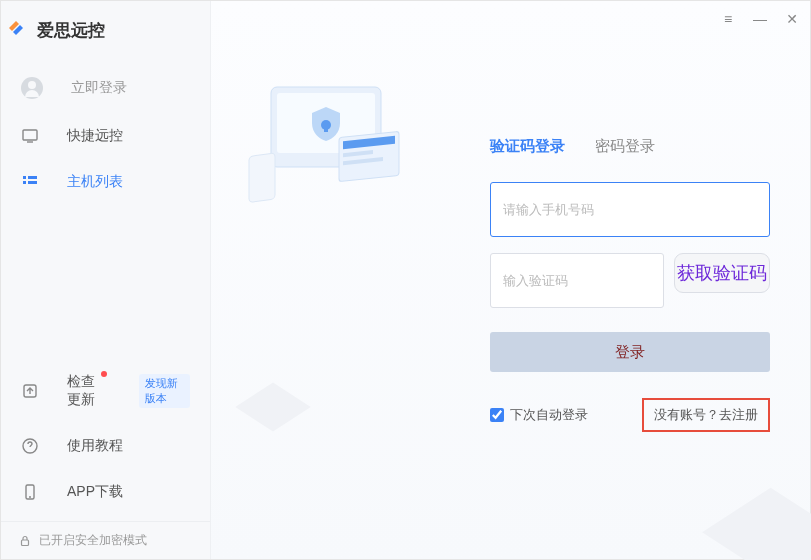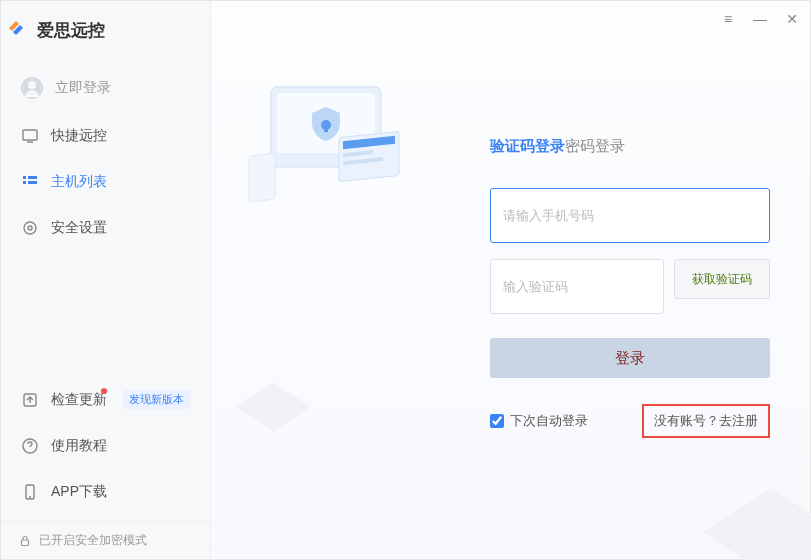--- a/index.html
+++ b/index.html
@@ -2,49 +2,49 @@
 <html><head>
 <meta charset="utf-8">
 <style>
 * { box-sizing: border-box; margin: 0; padding: 0; font-family: "Microsoft YaHei", "PingFang SC", sans-serif; }
 body { width: 811px; height: 560px; background: #fff; overflow: hidden; }
 .app { display: flex; width: 100%; height: 100%; border: 1px solid #e5e5e5; }
 .sidebar { width: 210px; background: #f7f8fa; display: flex; flex-direction: column; border-right: 1px solid #eef0f3; }
 .brand { display: flex; align-items: center; padding: 14px 2px 10px; gap: 8px; }
 .brand-name { font-size: 17px; font-weight: 700; color: #333; }
 .side-nav { display: flex; flex-direction: column; padding-top: 8px; }
-.side-item { display: flex; align-items: center; gap: 12px; padding: 14px 20px; font-size: 14px; color: #555; cursor: pointer; position: relative; }
+.side-item { display: flex; align-items: center; gap: 28px; padding: 14px 20px; font-size: 14px; color: #555; cursor: pointer; position: relative; }
 .side-item.active { color: #3b82f6; }
 .side-item.login-cta { color: #999; }
 .side-item.login-cta .avatar { width: 22px; height: 22px; border-radius: 50%; background: #d7dbe0; position: relative; }
 .side-item.login-cta .avatar::before { content: ''; position: absolute; top: 4px; left: 7px; width: 8px; height: 8px; border-radius: 50%; background: #f7f8fa; }
 .side-item.login-cta .avatar::after { content: ''; position: absolute; bottom: 2px; left: 4px; width: 14px; height: 7px; border-radius: 7px 7px 0 0; background: #f7f8fa; }
 .side-icon { width: 18px; height: 18px; display: inline-flex; align-items: center; justify-content: center; color: #888; }
 .side-item.active .side-icon { color: #3b82f6; }
 .badge-dot { width: 6px; height: 6px; background: #ff4d4f; border-radius: 50%; position: absolute; top: 12px; left: 100px; }
 .badge-new { font-size: 11px; color: #3b82f6; background: #eaf2ff; padding: 2px 6px; border-radius: 3px; margin-left: 4px; }
 .side-spacer { flex: 1; }
 .side-bottom { padding: 6px 0; }
 .side-footer { display: flex; align-items: center; gap: 8px; padding: 10px 18px; font-size: 12px; color: #999; border-top: 1px solid #eceef1; }
 .lock-ic { width: 12px; height: 12px; }
 .main { flex: 1; display: flex; flex-direction: column; position: relative; background: linear-gradient(to bottom, #fcfdff 0%, #f7f9fc 100%); }
 .titlebar { height: 36px; display: flex; justify-content: flex-end; align-items: center; padding: 0 10px; gap: 16px; }
 .titlebar-btn { width: 16px; height: 16px; display: flex; align-items: center; justify-content: center; color: #888; cursor: pointer; font-size: 14px; }
 .content { flex: 1; display: flex; align-items: flex-start; padding: 20px 40px 0 20px; gap: 30px; position: relative; }
 .illus { width: 200px; height: 150px; position: relative; margin-top: 10px; }
 .login-panel { flex: 1; max-width: 280px; margin-left: auto; margin-top: 80px; }
-.tabs { display: flex; margin-bottom: 28px; font-size: 15px; }
+.tabs { display: flex; gap: 30px; margin-bottom: 22px; font-size: 15px; }
 .tab { cursor: pointer; color: #888; padding-bottom: 4px; }
 .tab.active { color: #3b82f6; font-weight: 600; }
 .field { width: 100%; height: 55px; border: 1px solid #dcdfe6; border-radius: 3px; padding: 0 12px; font-size: 13px; outline: none; margin-bottom: 16px; color: #333; }
 .field:focus, .field.focused { border-color: #3b82f6; }
 .field::placeholder { color: #bbb; }
 .code-row { display: flex; gap: 10px; margin-bottom: 24px; }
 .code-row .field { margin-bottom: 0; flex: 1; }
-.btn-code { width: 96px; height: 40px; border: 1px solid #dcdfe6; background: #f5f6f8; color: #4d7c0f; font-size: 12px; border-radius: 2px; cursor: pointer; }
+.btn-code { width: 96px; height: 40px; border: 1px solid #dcdfe6; background: #f5f6f8; color: #6d28d9; font-size: 18px; border-radius: 9px; cursor: pointer; }
 .btn-login { width: 100%; height: 40px; background: #c9d4e4; color: #7f1d1d; border: none; border-radius: 3px; font-size: 15px; cursor: pointer; margin-bottom: 26px; }
 .opt-row { display: flex; justify-content: space-between; align-items: center; font-size: 13px; }
 .checkbox-wrap { display: flex; align-items: center; gap: 6px; color: #555; }
 .checkbox-wrap input { accent-color: #3b82f6; width: 14px; height: 14px; }
 .reg-link { color: #555; padding: 6px 10px; border: 2px solid #e74c3c; cursor: pointer; }
 .deco-cube { position: absolute; background: #f0f2f6; transform: rotate(45deg) skew(-12deg, -12deg); }
 .cube1 { width: 44px; height: 44px; left: 40px; bottom: 130px; }
 .cube2 { width: 90px; height: 80px; right: -10px; bottom: -16px; }
 </style>
 </head>
@@ -78,29 +78,20 @@
       <div class="side-item active">
         <span class="side-icon">
             <svg width="18" height="18" viewBox="0 0 18 18" fill="currentColor">
               <rect x="2" y="3" width="3" height="3"></rect>
               <rect x="7" y="3" width="9" height="3"></rect>
               <rect x="2" y="8" width="3" height="3"></rect>
               <rect x="7" y="8" width="9" height="3"></rect>
             </svg>
           </span>
         <span>主机列表</span>
-      </div>
-      <div class="side-item">
-        <span class="side-icon">
-            <svg width="18" height="18" viewBox="0 0 18 18" fill="none" stroke="currentColor" stroke-width="1.4">
-              <circle cx="9" cy="9" r="6"></circle>
-              <circle cx="9" cy="9" r="2"></circle>
-            </svg>
-          </span>
-        <span>安全设置</span>
       </div>
     </nav>
     <div class="side-spacer"></div>
     <div class="side-bottom">
       <div class="side-item">
         <span class="side-icon">
             <svg width="18" height="18" viewBox="0 0 18 18" fill="none" stroke="currentColor" stroke-width="1.4">
               <rect x="3" y="3" width="12" height="12" rx="2"></rect>
               <path d="M9 12V6M6 9l3-3 3 3"></path>
             </svg>

